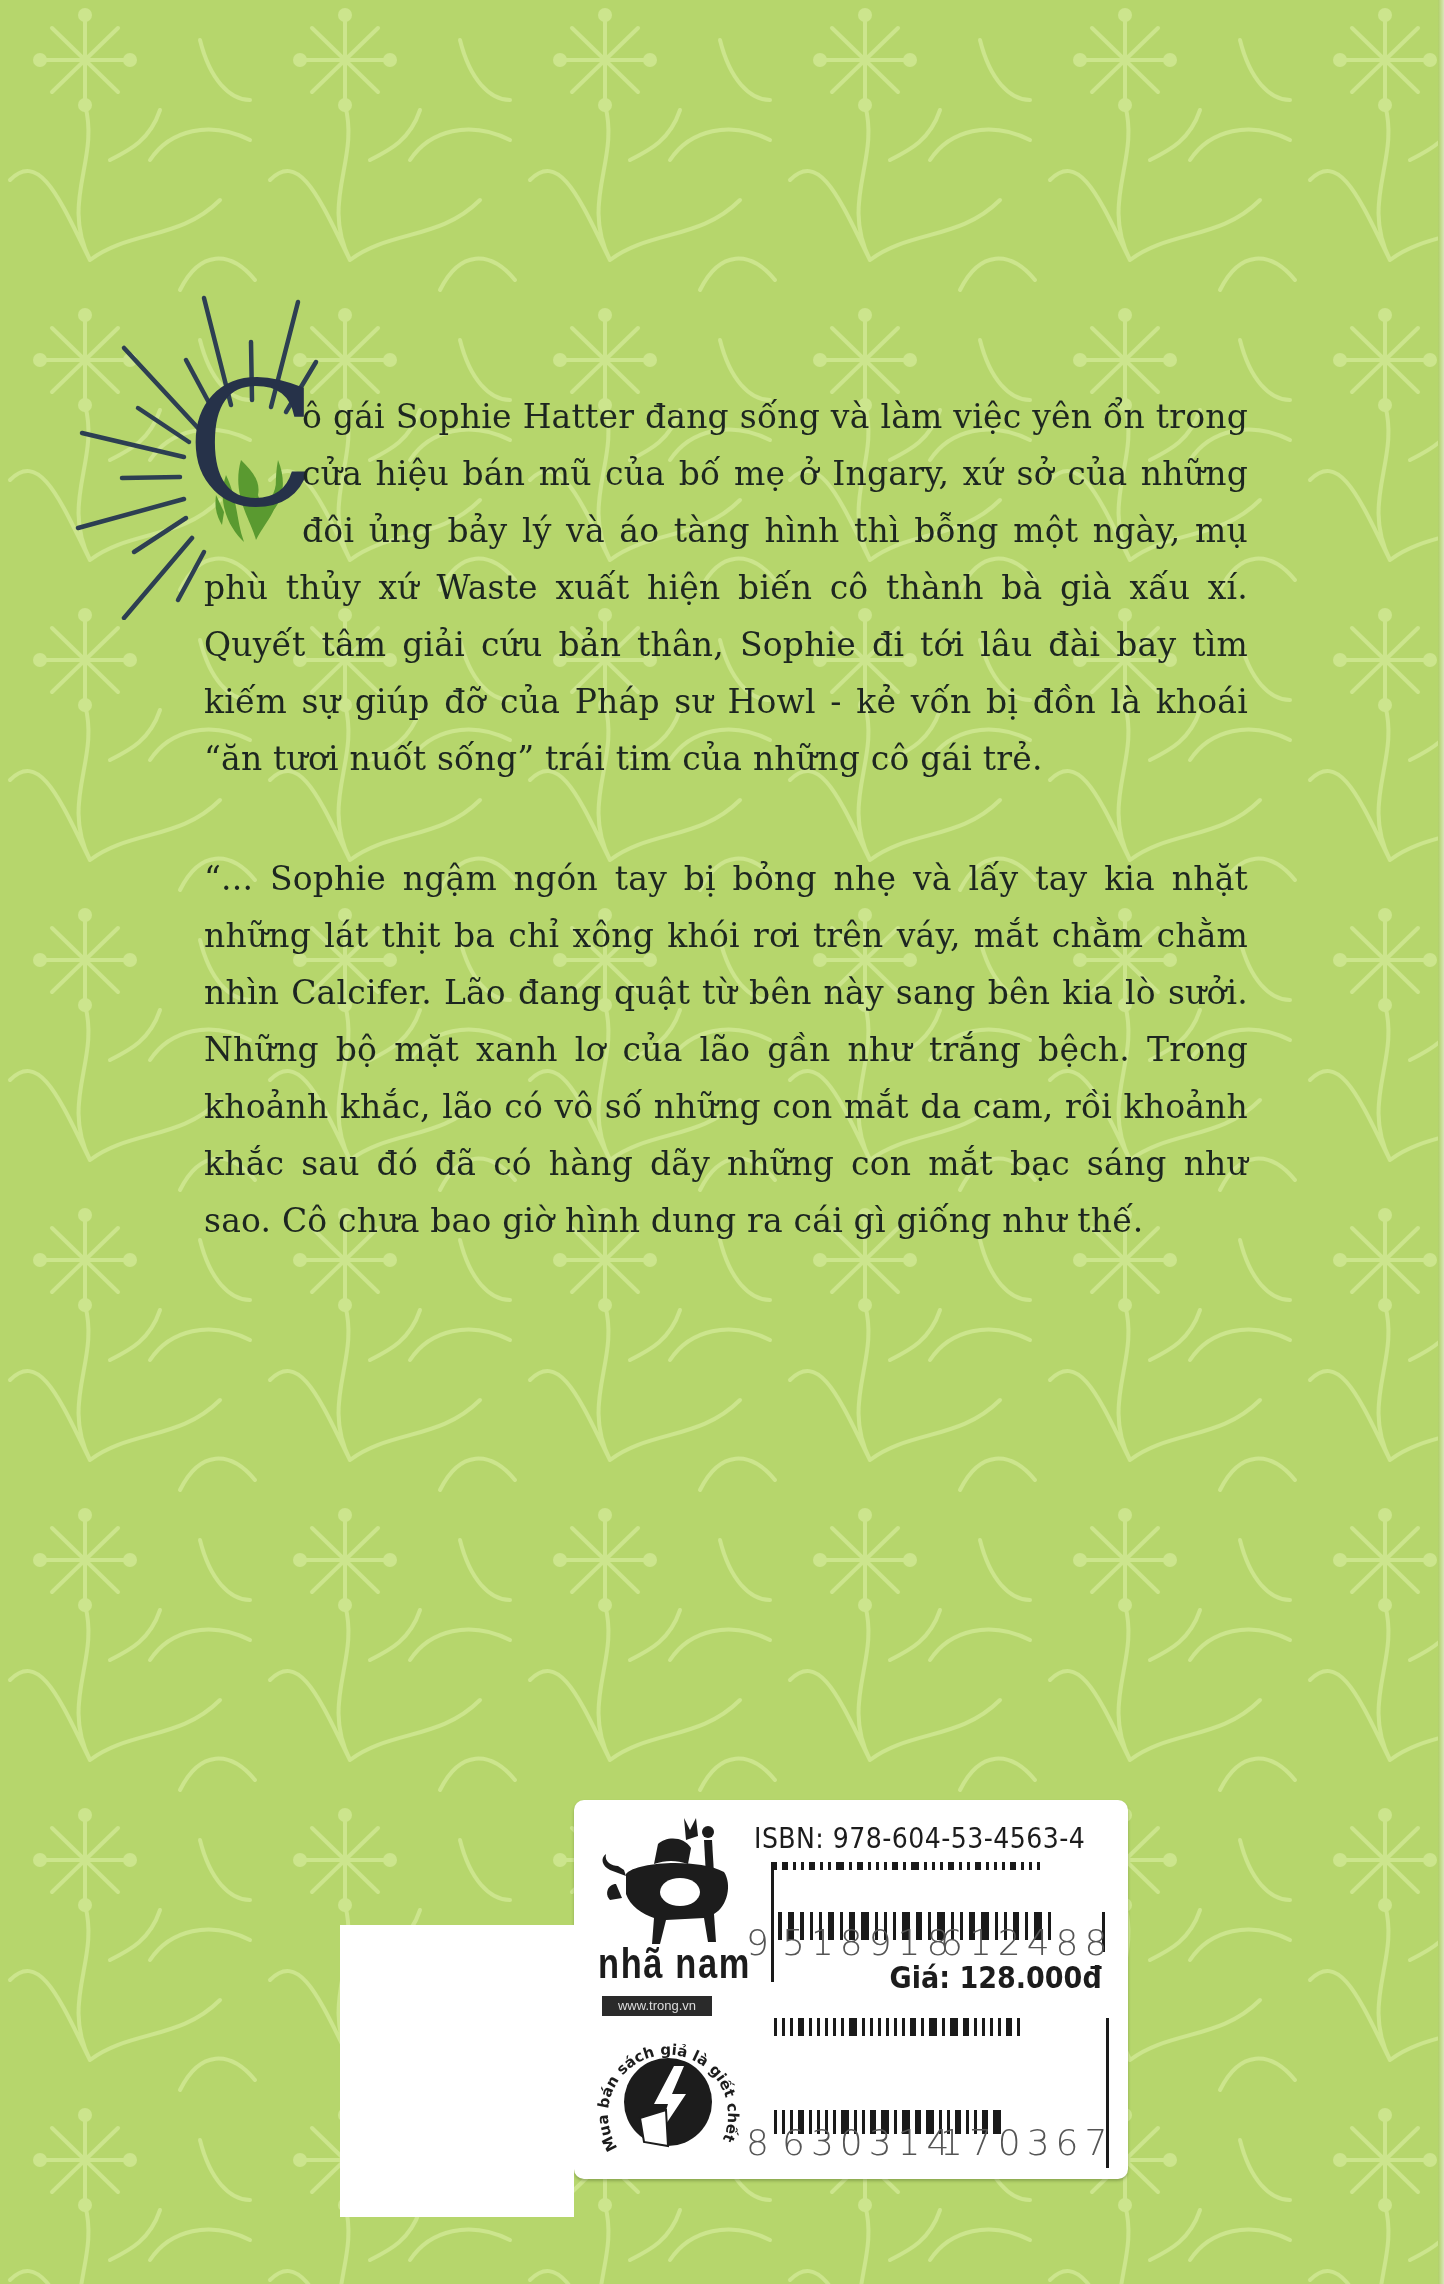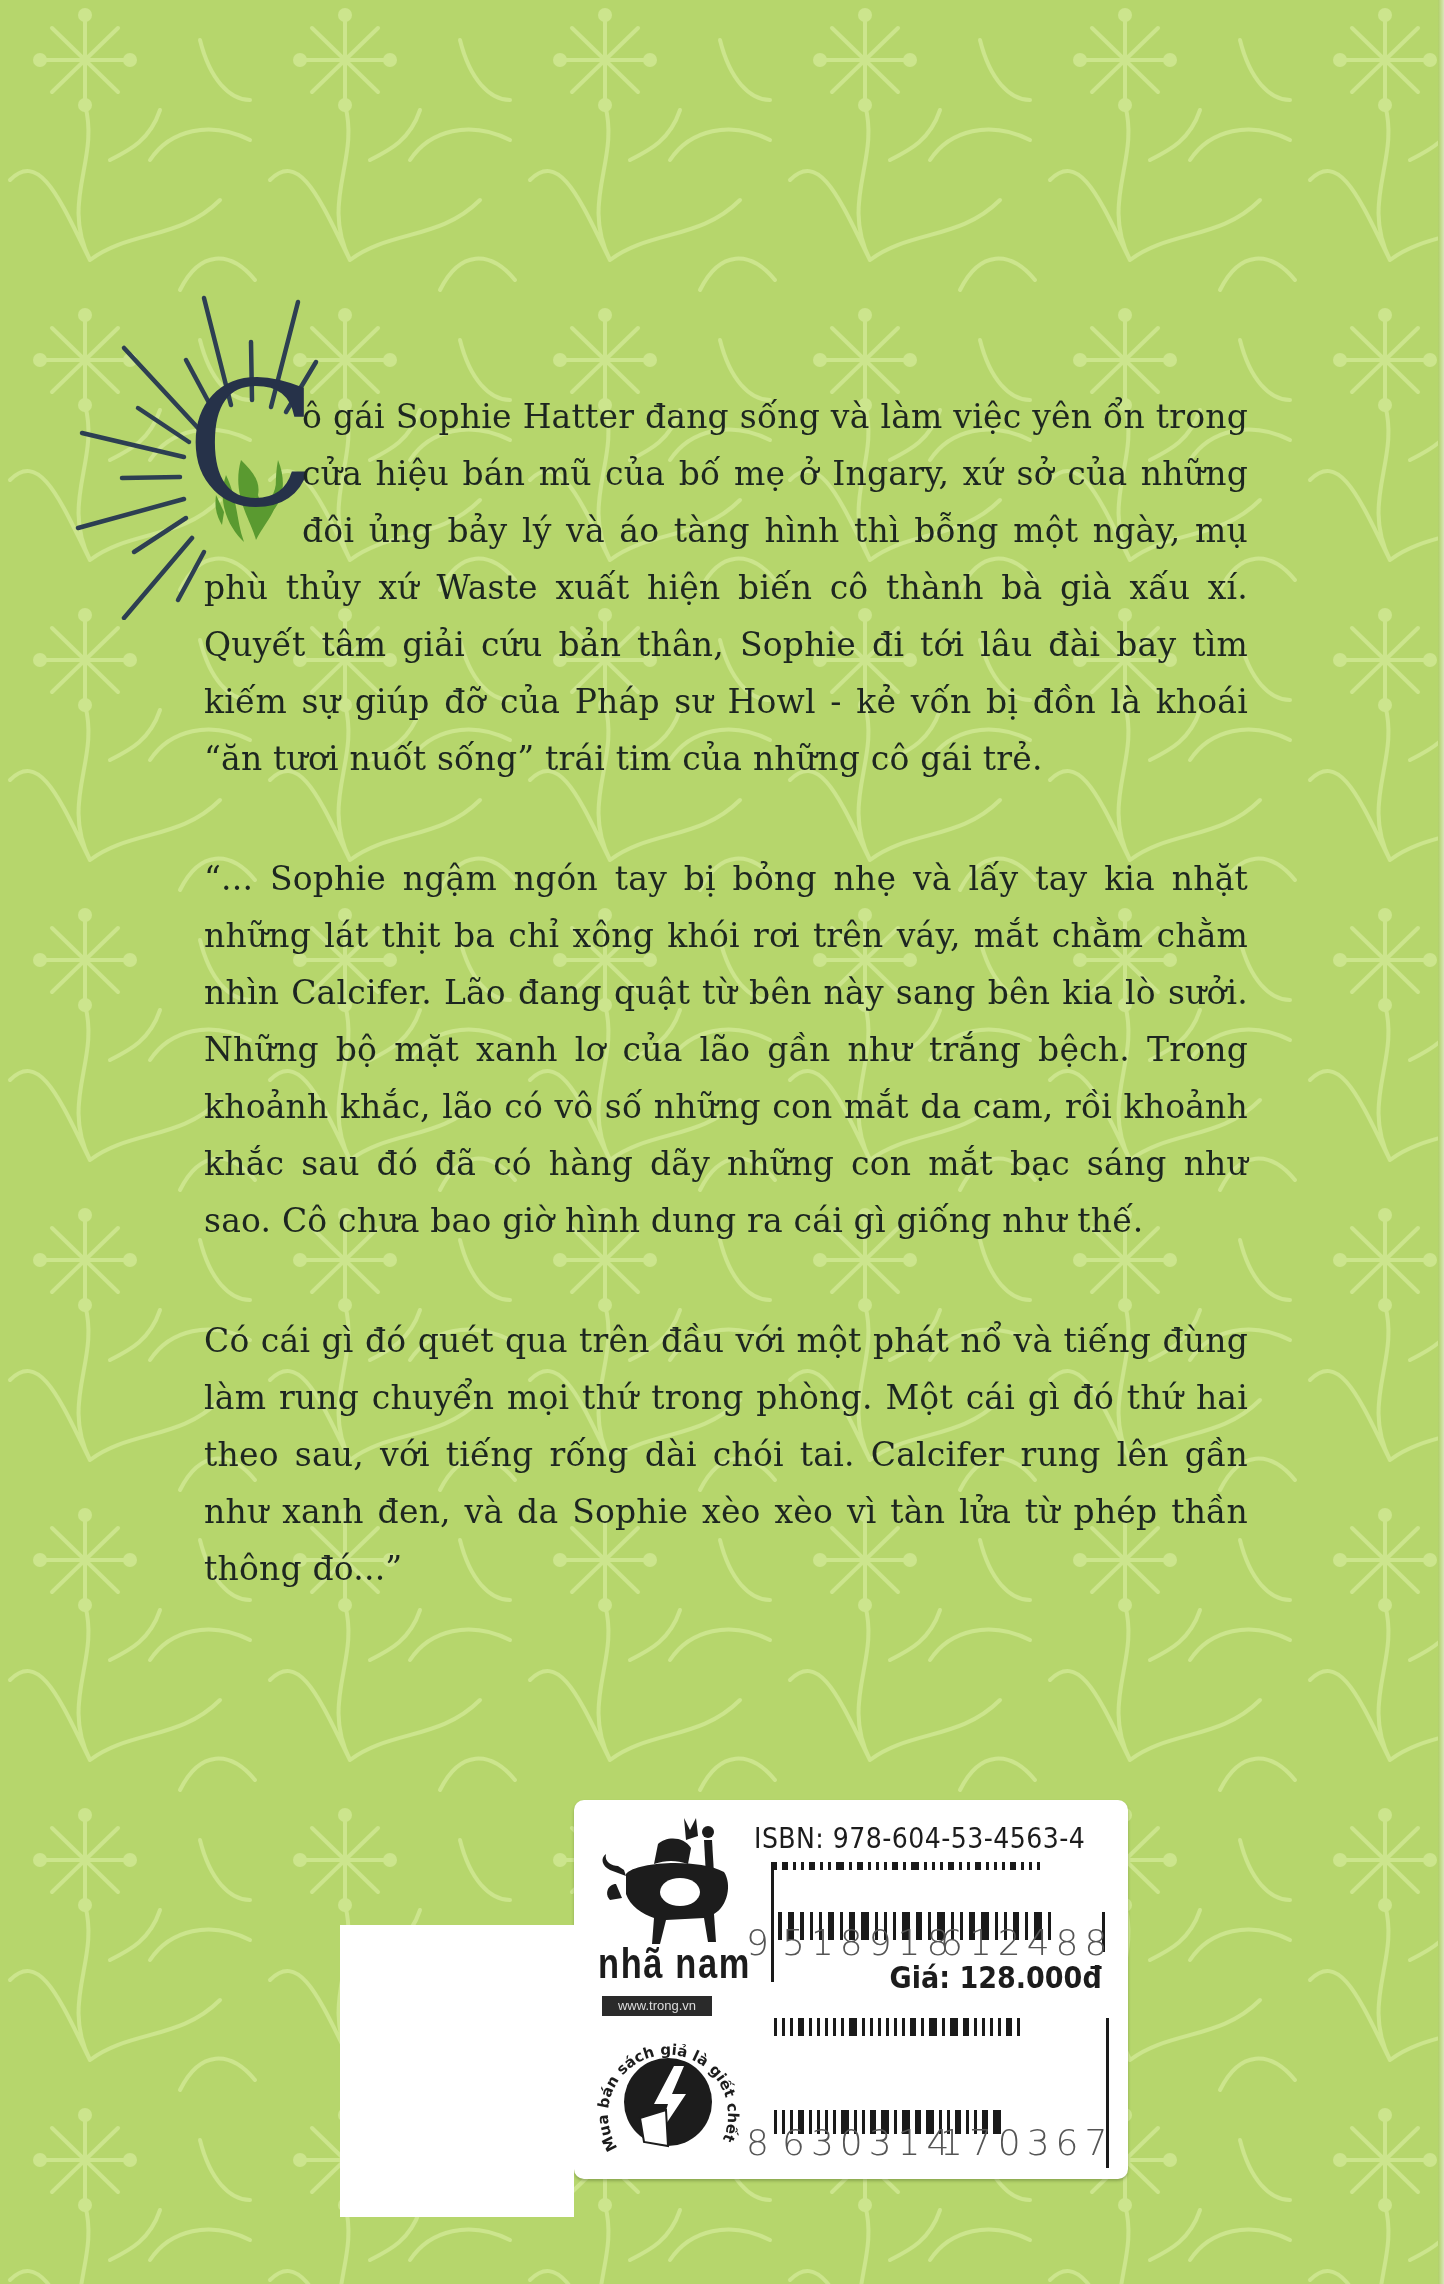--- a/index.html
+++ b/index.html
@@ -87,21 +87,20 @@
   </svg>
   <span class="dropcap-letter">C</span>
 </div>
 
 <div class="blurb">
   <p class="para first">
     <span class="float-cap"></span>
     <span>ô gái Sophie Hatter đang sống và làm việc yên ổn trong cửa hiệu bán mũ của bố mẹ ở Ingary, xứ sở của những đôi ủng bảy lý và áo tàng hình thì bỗng một ngày, mụ phù thủy xứ Waste xuất hiện biến cô thành bà già xấu xí. Quyết tâm giải cứu bản thân, Sophie đi tới lâu đài bay tìm kiếm sự giúp đỡ của Pháp sư Howl - kẻ vốn bị đồn là khoái “ăn tươi nuốt sống” trái tim của những cô gái trẻ.</span>
   </p>
   <p class="para">“... Sophie ngậm ngón tay bị bỏng nhẹ và lấy tay kia nhặt những lát thịt ba chỉ xông khói rơi trên váy, mắt chằm chằm nhìn Calcifer. Lão đang quật từ bên này sang bên kia lò sưởi. Những bộ mặt xanh lơ của lão gần như trắng bệch. Trong khoảnh khắc, lão có vô số những con mắt da cam, rồi khoảnh khắc sau đó đã có hàng dãy những con mắt bạc sáng như sao. Cô chưa bao giờ hình dung ra cái gì giống như thế.</p>
-  <p class="para">Có cái gì đó quét qua trên đầu với một phát nổ và tiếng đùng làm rung chuyển mọi thứ trong phòng. Một cái gì đó thứ hai theo sau, với tiếng rống dài chói tai. Calcifer rung lên gần như xanh đen, và da Sophie xèo xèo vì tàn lửa từ phép thần thông đó...”</p>
 </div>
 
 <div class="sticker">
   <svg class="logo" viewBox="0 0 140 150" xmlns="http://www.w3.org/2000/svg">
     <g fill="#1c1c1c">
       <path d="M62 30 C70 22, 88 22, 95 34 L92 50 C80 46, 70 46, 58 50 Z"></path>
       <path d="M88 4 L94 16 L100 4 L102 22 L90 26 Z"></path>
       <circle cx="112" cy="18" r="6"></circle>
       <path d="M108 26 L116 26 L118 60 L110 62 Z"></path>
       <path d="M30 60 C40 48, 100 44, 128 58 C136 70, 132 92, 118 100 L120 128 L112 128 L108 104 L70 106 L64 130 L56 130 L58 104 C46 100, 34 92, 30 80 Z"></path>

